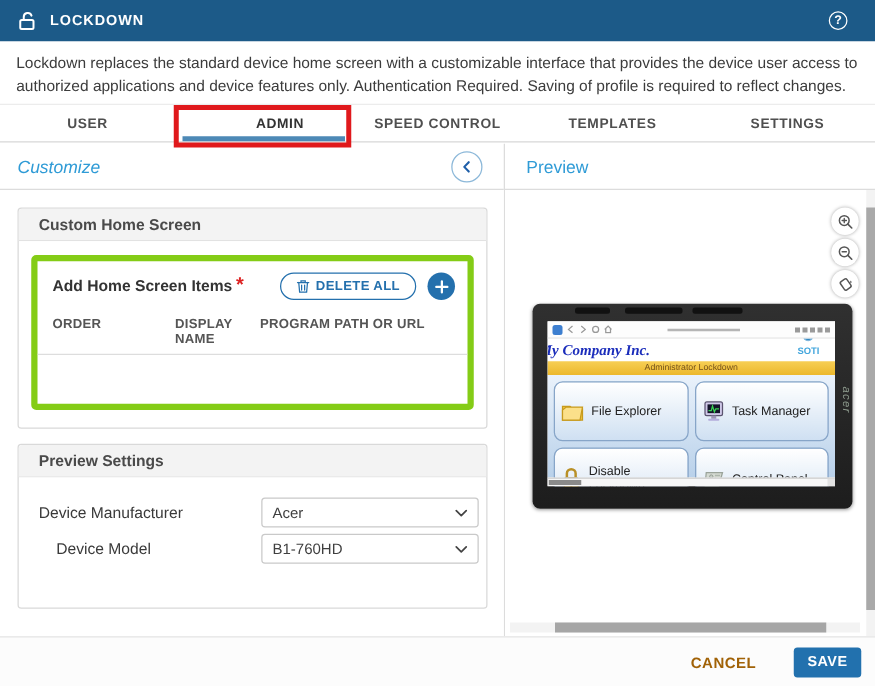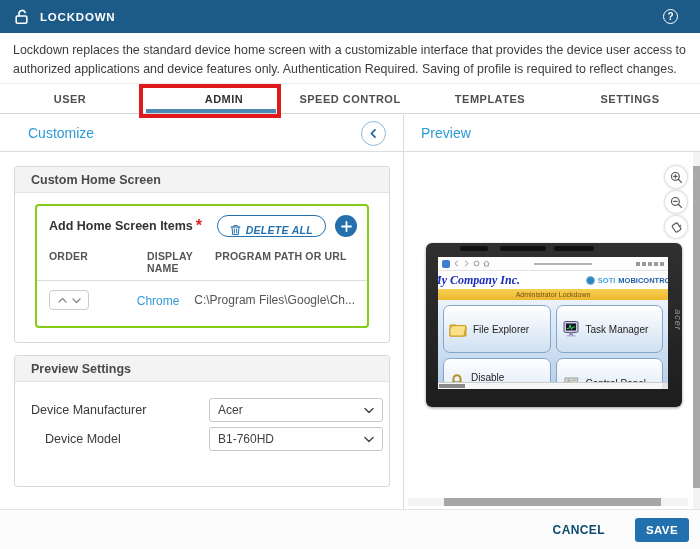--- a/index.html
+++ b/index.html
@@ -27,44 +27,44 @@
          font-size:11px; font-weight:bold; letter-spacing:.5px; color:#4f4f4f; cursor:pointer; }
   .tab.active { color:#333;padding-left:28px; }
   .tab.active .underline { position:absolute; left:6px; right:4px; bottom:0; height:4px;
          background:#4d89b6; }
   .annotation-box { position:absolute; left:139px; top:84px; width:142px; height:34px;
          border:4px solid #e0191c; z-index:6; pointer-events:none; }
 
   
   .subhead { position:absolute; top:115px; height:37px; border-bottom:1px solid #dcdcdc;
              display:flex; align-items:center; background:#fff; }
-  .subhead.left { left:0; width:403px; padding-left:28px; }
+  .subhead.left { left:0; width:403px; padding-left:14px;font-style:italic; }
   .subhead.right { left:404px; width:296px; padding-left:17px;text-align:right; }
   .panel-title { font-size:14px; color:#2f9bd6; }
   .collapse-btn { position:absolute; right:17px; top:6px; width:25px; height:25px; border-radius:50%;
              border:1px solid #8cb8d9; background:#fff; display:flex; align-items:center;
              justify-content:center; cursor:pointer; }
   .vdivider { position:absolute; left:403px; top:115px; width:1px; height:394px; background:#dcdcdc; }
 
   
   .left-content { position:absolute; top:152px; left:0; width:403px; height:357px; background:#fff; }
   .box { position:absolute; left:14px; width:376px; border:1px solid #d9d9d9; border-radius:3px;
          background:#fff; }
   .box-head { height:26px; background:#f3f3f3; border-bottom:1px solid #e2e2e2;
          display:flex; align-items:center; padding-left:16px; font-size:12.5px; color:#4a4a4a;
          border-radius:3px 3px 0 0;font-weight:bold; }
   .box.chs { top:14px; height:177px; }
-  .inner-box { margin:11px 20px; height:124px; border:2px solid #84cc16; border-radius:4px;
+  .inner-box { margin:11px 10px; height:124px; border:5px solid #84cc16; border-radius:4px;
          overflow:hidden; }
   .add-row { display:flex; align-items:center; padding:9px 10px 8px 12px; }
   .add-label { font-size:12.5px; font-weight:bold; color:#333; }
   .req { color:#d22; font-weight:bold; margin-left:3px; }
-  .delete-all { margin-left:auto; display:flex; align-items:flex-end; gap:5px; height:22px;
+  .delete-all { margin-left:auto; display:flex; align-items:center; gap:5px; height:22px;
          padding:0 12px; border:1px solid #2470ad; border-radius:12px; background:#fff;
-         color:#2470ad; font-size:10.5px; font-weight:bold; letter-spacing:.3px; cursor:pointer;font-style:italic; }
+         color:#2470ad; font-size:10.5px; font-weight:bold; letter-spacing:.3px; cursor:pointer; }
   .add-btn { width:22px; height:22px; border-radius:50%; background:#2470ad; border:none;
          margin-left:9px; display:flex; align-items:center; justify-content:center; cursor:pointer; }
   .thead { display:flex; padding:5px 12px 6px; font-size:10.5px; font-weight:bold; color:#555;
          letter-spacing:.2px; border-bottom:1px solid #ddd; }
   .col-order { width:66px; } .col-name { width:100px;padding-left:32px; } .col-path { flex:1; }
   .trow { display:flex; align-items:center; padding:9px 12px 0; }
   .order-box { width:40px; height:20px; border:1px solid #ccc; border-radius:4px; background:#fff;
          display:flex; align-items:center; justify-content:center; gap:5px; cursor:pointer; }
   .link { color:#2f9bd6; font-size:12px; cursor:pointer; }
   .path-text { font-size:12px; color:#555; white-space:nowrap; }
@@ -106,41 +106,41 @@
   .app-ic { width:8px; height:8px; background:#3d7fd0; border-radius:2px; flex:0 0 auto; }
   .nav-glyphs { display:flex; gap:3px; }
   .addr { flex:1; display:flex; justify-content:center; }
   .addr-line { width:58px; height:2px; background:#b5b5b5; }
   .status-icons { display:flex; gap:2px; align-items:center; }
   .status-icons i { display:block; width:4px; height:4px; background:#9a9a9a; }
   .company-row { height:18px; display:flex; align-items:center; background:#fff; overflow:hidden; }
   .company { font-family:"Liberation Serif", serif; font-weight:bold; font-style:italic;
          font-size:12px; color:#1b2dbb; white-space:nowrap; margin-left:-7px; }
   .soti { margin-left:auto; display:flex; align-items:center; gap:3px; white-space:nowrap;
-         margin-right:-7px; }
+         margin-right:-7px;flex-direction:column; }
   .soti-badge { width:9px; height:9px; border-radius:50%; background:#2e86c1; border:1.5px solid #7fb6dd; }
   .soti-name { font-size:7.5px; color:#45a7dd; font-weight:bold; }
   .soti-prod { font-size:7.5px; color:#1f5fa9; font-weight:bold; }
   .gold-bar { height:11px; background:linear-gradient(#f7cf55,#ecb82c); font-size:7px; color:#74511a;
          text-align:center; line-height:11px; }
   .apps { height:82px; background:linear-gradient(#eaf2fb,#b9d1ea); padding:5px;
          display:grid; grid-template-columns:1fr 1fr; grid-template-rows:1fr 1fr; gap:5px; }
   .app-btn { border:1px solid #87a5c8; border-radius:7px; background:linear-gradient(#ffffff,#cfe0f2);
          display:flex; align-items:center; gap:4px; padding:13px 3px; cursor:pointer;
          box-shadow:inset 0 1px 0 #fff; }
   .app-btn .lbl { font-size:10px; color:#222; line-height:1.1; max-width:74px; }
   .screen-scroll { height:7px; border-top:1px solid #ccc; background:#f7f7f7; position:relative; }
   .screen-scroll .thumb { position:absolute; left:1px; top:1px; width:26px; height:4px; background:#8a8a8a; }
   .screen-scroll .corner { position:absolute; right:0; top:0; width:6px; height:6px; background:#e2e2e2; }
 
   
   .footer { position:absolute; left:0; bottom:0; width:700px; height:40px; background:#fcfcfc;
          border-top:1px solid #e4e4e4; display:flex; align-items:center; justify-content:flex-end;
          gap:30px; padding-right:11px; }
-  .cancel-btn { background:none; border:none; color:#0c4a6e; font-size:12px; font-weight:bold;
+  .cancel-btn { background:none; border:none; color:#a16207; font-size:12px; font-weight:bold;
          letter-spacing:.4px; cursor:pointer; font-family:inherit; }
   .save-btn { width:54px; height:24px; background:#2271ae; color:#fff; border:none; border-radius:3px;
          font-size:11.5px; font-weight:bold; letter-spacing:.4px; cursor:pointer; font-family:inherit; }
 </style>
 </head>
 <body>
 
 <div class="app">
 
   <div class="topbar">
@@ -198,36 +198,20 @@
           <button class="add-btn">
             <svg width="11" height="11" viewBox="0 0 11 11">
               <path d="M5.5 1v9 M1 5.5h9" stroke="#fff" stroke-width="1.8" stroke-linecap="round"></path>
             </svg>
           </button>
         </div>
         <div class="thead">
           <span class="col-order">ORDER</span>
           <span class="col-name">DISPLAY NAME</span>
           <span class="col-path">PROGRAM PATH OR URL</span>
-        </div>
-        <div class="trow">
-          <span class="col-order">
-            <span class="order-box">
-              <svg width="9" height="7" viewBox="0 0 9 7">
-                <polyline points="1,5 4.5,1.5 8,5" fill="none" stroke="#8a8a8a" stroke-width="1.3" stroke-linecap="round" stroke-linejoin="round"></polyline>
-              </svg>
-              <svg width="9" height="7" viewBox="0 0 9 7">
-                <polyline points="1,2 4.5,5.5 8,2" fill="none" stroke="#8a8a8a" stroke-width="1.3" stroke-linecap="round" stroke-linejoin="round"></polyline>
-              </svg>
-            </span>
-          </span>
-          <span class="col-name">
-            <span class="link">Chrome</span>
-          </span>
-          <span class="col-path path-text">C:\Program Files\Google\Ch...</span>
         </div>
       </div>
     </div>
 
     <div class="box ps">
       <div class="box-head">Preview Settings</div>
       <div class="ps-body">
         <div class="field-row">
           <span class="field-label">Device Manufacturer</span>
           <span class="select">

